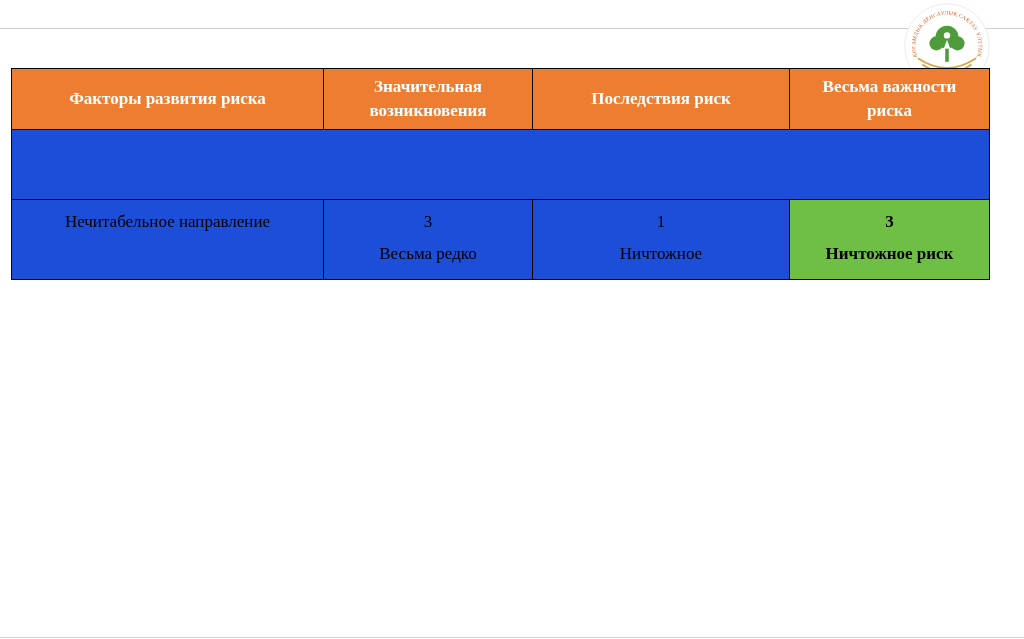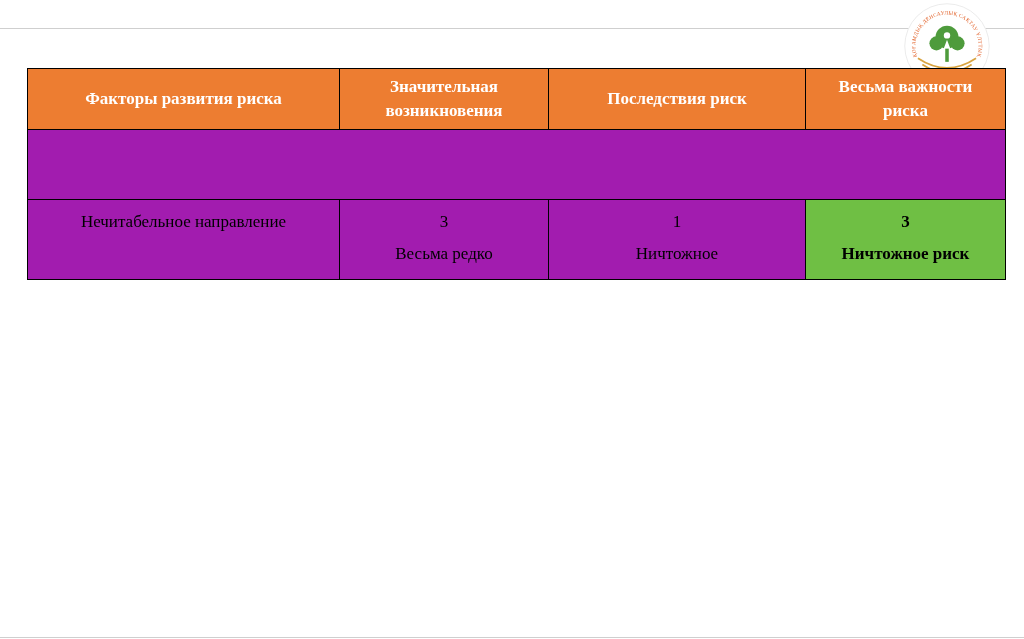--- a/index.html
+++ b/index.html
@@ -14,31 +14,31 @@
   *{box-sizing:border-box;}
   html,body{margin:0;padding:0;background:#fff;}
   .slide{
     position:relative;width:1024px;height:639px;background:#fff;overflow:hidden;
     font-family:"Liberation Serif", serif;color:#000;
   }
   .top-rule{position:absolute;left:0;top:28px;width:100%;height:1px;background:var(--rule-grey);}
   .bottom-rule{position:absolute;left:0;bottom:1px;width:100%;height:1px;background:var(--rule-grey);}
 
   table.risk-table{
-    position:absolute;left:27px;top:68px;width:978px;
+    position:absolute;left:11px;top:68px;width:978px;
     border-collapse:collapse;table-layout:fixed;
   }
   .risk-table th,.risk-table td{border:1.5px solid #000;}
   .risk-table th{
     background:var(--header-bg);color:#fff;font-weight:bold;font-size:17px;line-height:1.4;
     text-align:center;vertical-align:middle;padding:6px 10px;height:60px;
   }
   .risk-table td{
     font-size:17px;line-height:1.45;text-align:center;vertical-align:top;
-    padding:10px 8px 4px 8px;background:#a21caf;
+    padding:10px 8px 4px 8px;background:#1d4ed8;
   }
   tr.spacer-row td{height:70px;}
   tr.data-row-1 td{height:80px;}
   tr.data-row-2 td{height:80px;}
   tr.data-row-3 td{height:92px;}
   tr.data-row-4 td{height:160px;}
   .cell-value{margin-bottom:8px;}
   td.importance-cell{font-weight:bold;}
   td.importance-cell[data-level="green"]{background:var(--green-cell);}
   td.importance-cell[data-level="salmon"]{background:var(--salmon-cell);}

